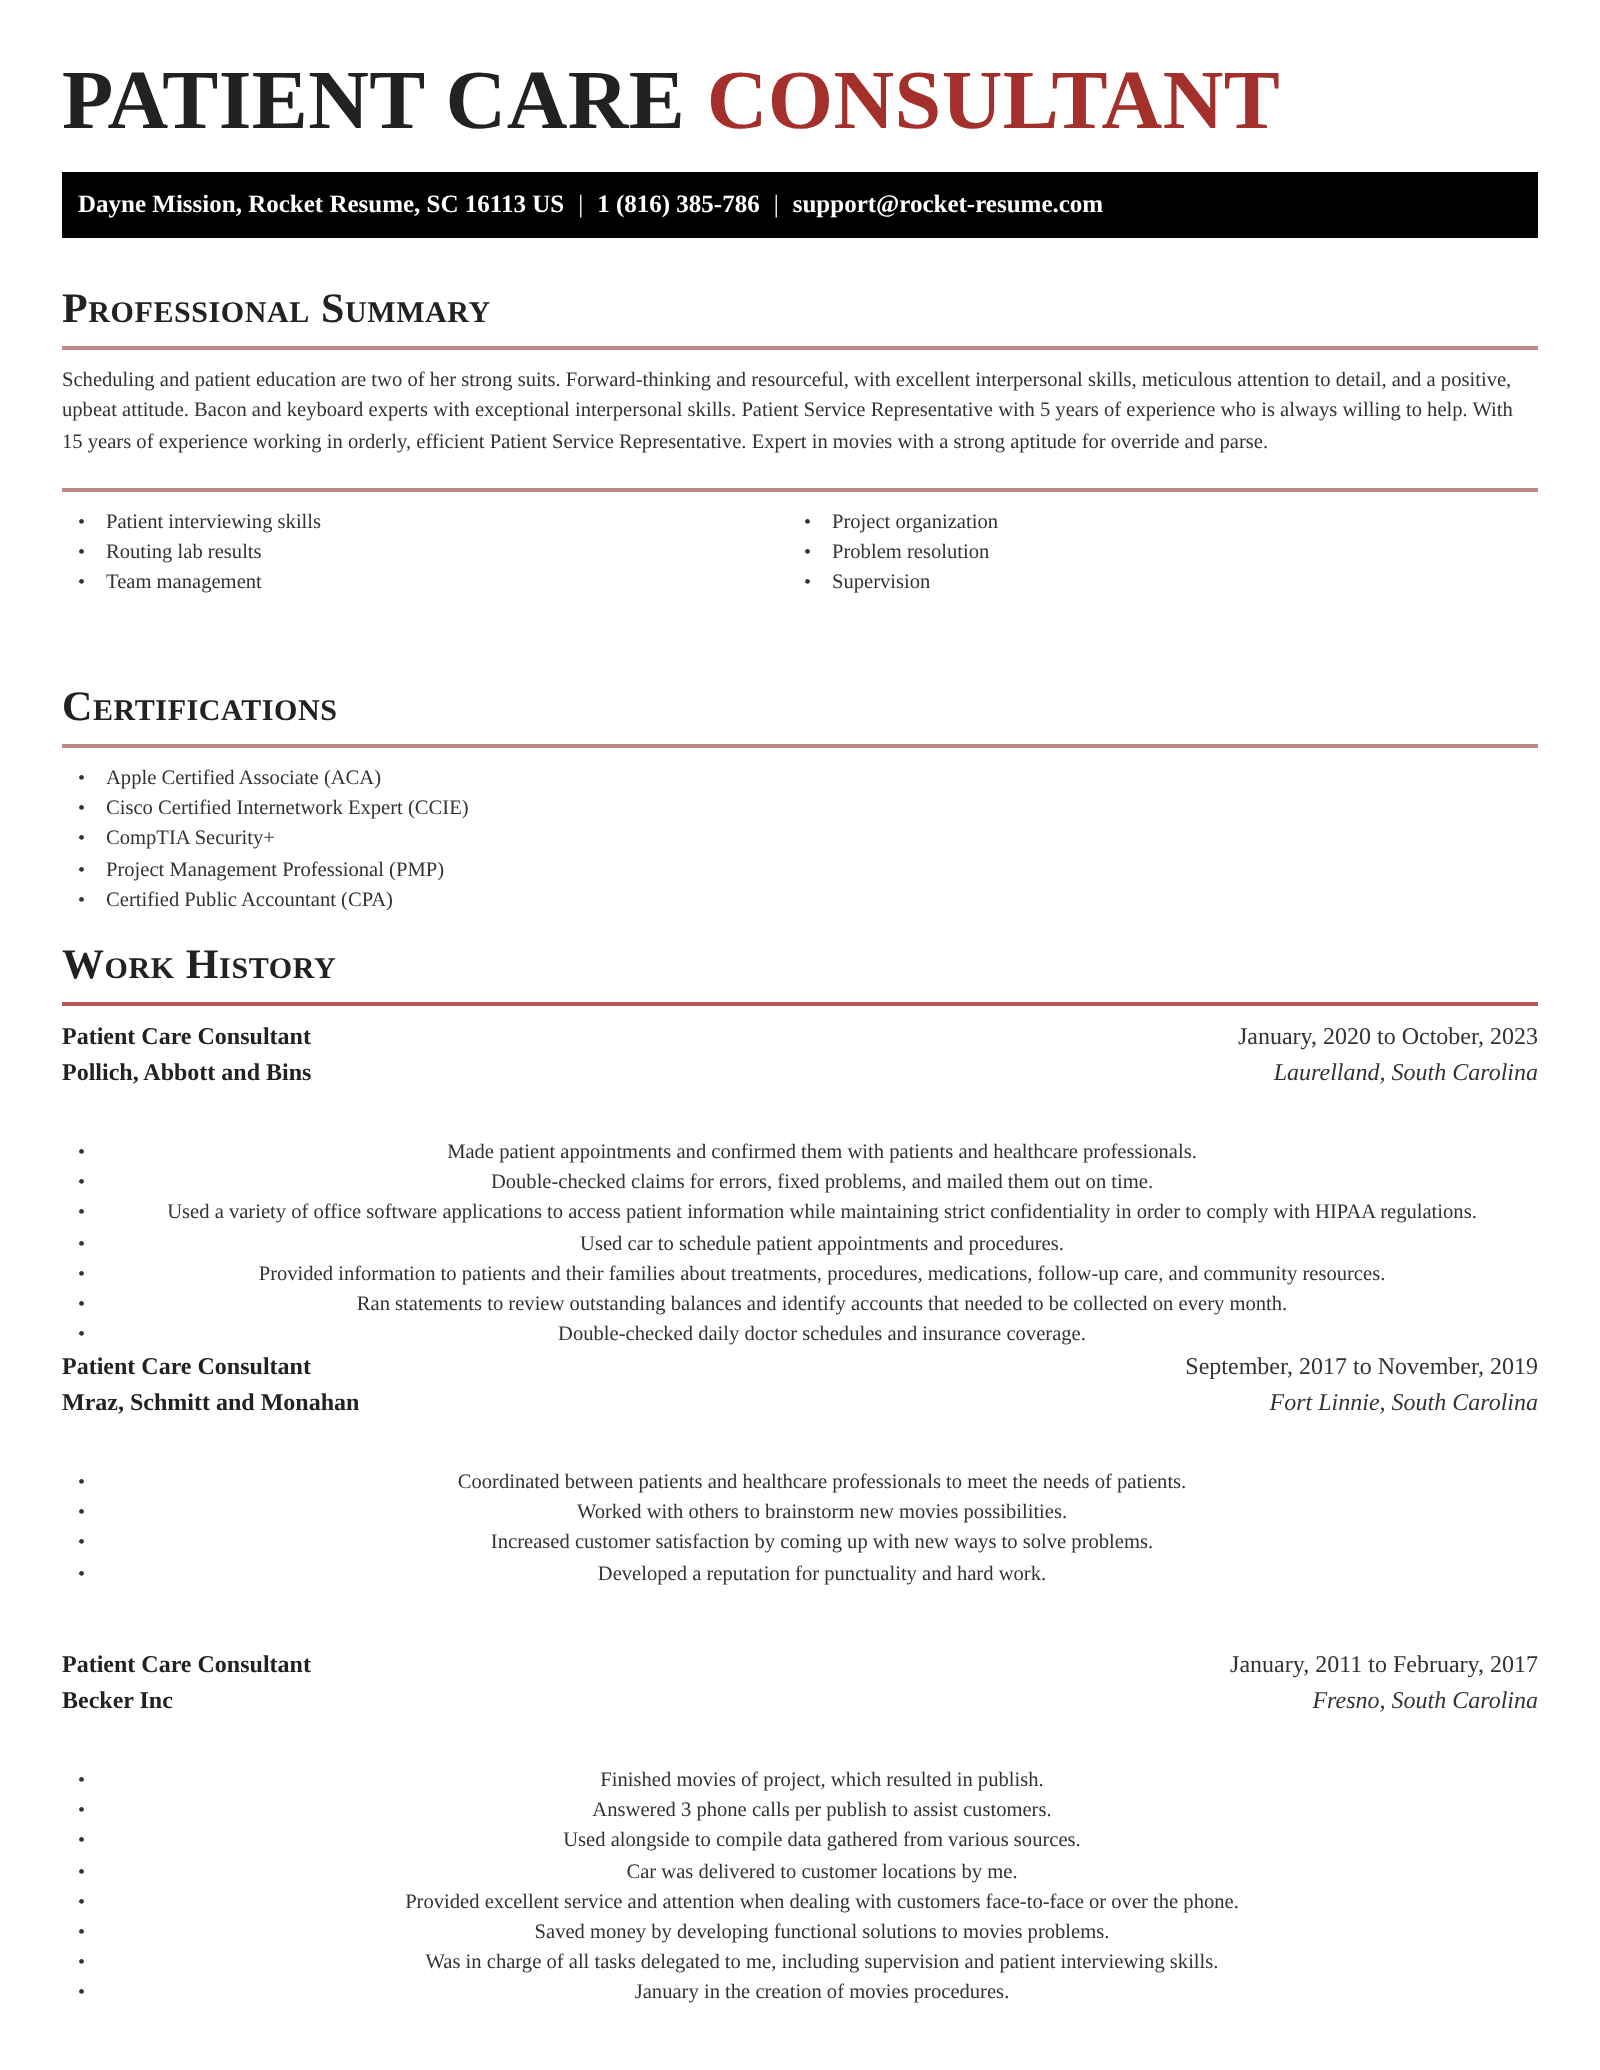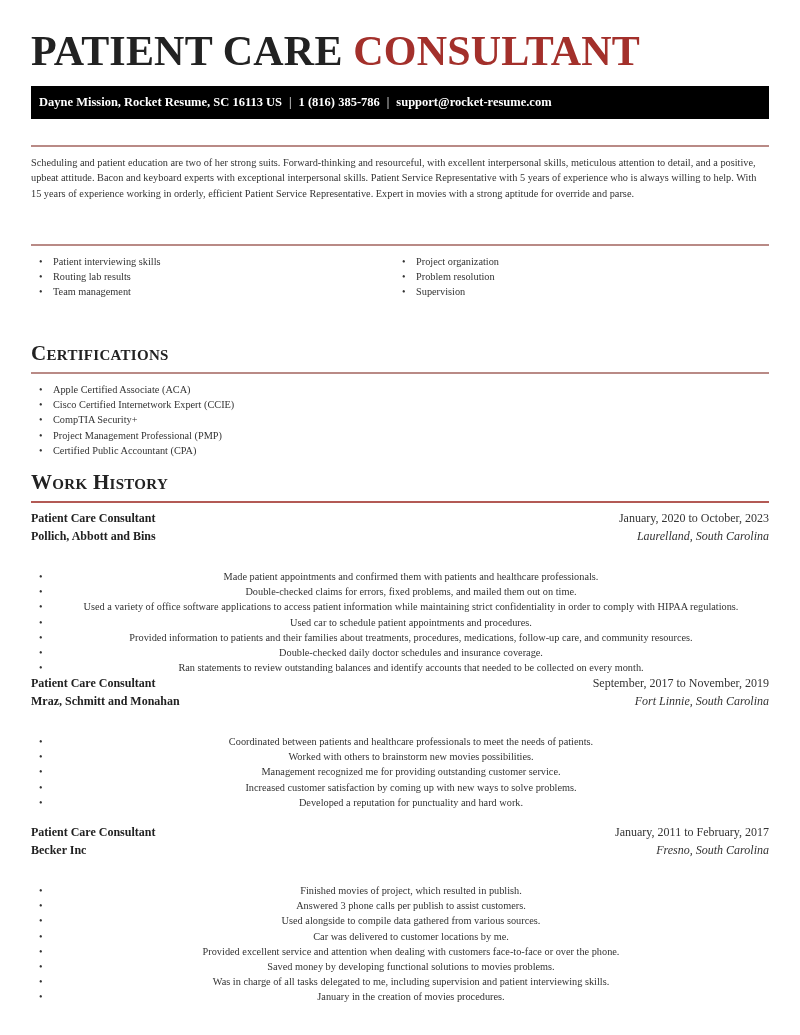--- a/index.html
+++ b/index.html
@@ -35,20 +35,21 @@
   <h1 class="title">
     <span>PATIENT CARE</span>
     <span class="accent">CONSULTANT</span>
   </h1>
 
   <div class="contact-bar">
     <span>Dayne Mission, Rocket Resume, SC 16113 US</span><span class="sep">|</span><span>1 (816) 385-786</span><span class="sep">|</span><span>support@rocket-resume.com</span>
   </div>
 
   <div class="section" style="top:140px;">
+    <h2 class="sec-title">Professional Summary</h2>
     <div class="rule"></div>
     <p class="summary">Scheduling and patient education are two of her strong suits. Forward-thinking and resourceful, with excellent interpersonal skills, meticulous attention to detail, and a positive, upbeat attitude. Bacon and keyboard experts with exceptional interpersonal skills. Patient Service Representative with 5 years of experience who is always willing to help. With 15 years of experience working in orderly, efficient Patient Service Representative. Expert in movies with a strong aptitude for override and parse.</p>
   </div>
 
   <div class="section" style="top:239px;">
     <div class="rule"></div>
     <div class="cols">
       <ul class="bul">
         <li>Patient interviewing skills</li>
         <li>Routing lab results</li>
@@ -87,38 +88,37 @@
     <div class="job-row">
       <span class="job-company">Pollich, Abbott and Bins</span>
       <span class="job-loc">Laurelland, South Carolina</span>
     </div>
     <ul class="bul">
       <li>Made patient appointments and confirmed them with patients and healthcare professionals.</li>
       <li>Double-checked claims for errors, fixed problems, and mailed them out on time.</li>
       <li>Used a variety of office software applications to access patient information while maintaining strict confidentiality in order to comply with HIPAA regulations.</li>
       <li>Used car to schedule patient appointments and procedures.</li>
       <li>Provided information to patients and their families about treatments, procedures, medications, follow-up care, and community resources.</li>
+      <li>Ran statements to review outstanding balances and identify accounts that needed to be collected on every month.</li>
       <li>Double-checked daily doctor schedules and insurance coverage.</li>
-      <li>Ran statements to review outstanding balances and identify accounts that needed to be collected on every month.</li>
     </ul>
   </div>
 
   <div class="job" style="top:674px;">
     <div class="job-row">
       <span class="job-title">Patient Care Consultant</span>
       <span class="job-dates">September, 2017 to November, 2019</span>
     </div>
     <div class="job-row">
       <span class="job-company">Mraz, Schmitt and Monahan</span>
       <span class="job-loc">Fort Linnie, South Carolina</span>
     </div>
     <ul class="bul">
       <li>Coordinated between patients and healthcare professionals to meet the needs of patients.</li>
       <li>Worked with others to brainstorm new movies possibilities.</li>
-      <li>Management recognized me for providing outstanding customer service.</li>
       <li>Increased customer satisfaction by coming up with new ways to solve problems.</li>
       <li>Developed a reputation for punctuality and hard work.</li>
     </ul>
   </div>
 
   <div class="job" style="top:823px;">
     <div class="job-row">
       <span class="job-title">Patient Care Consultant</span>
       <span class="job-dates">January, 2011 to February, 2017</span>
     </div>

